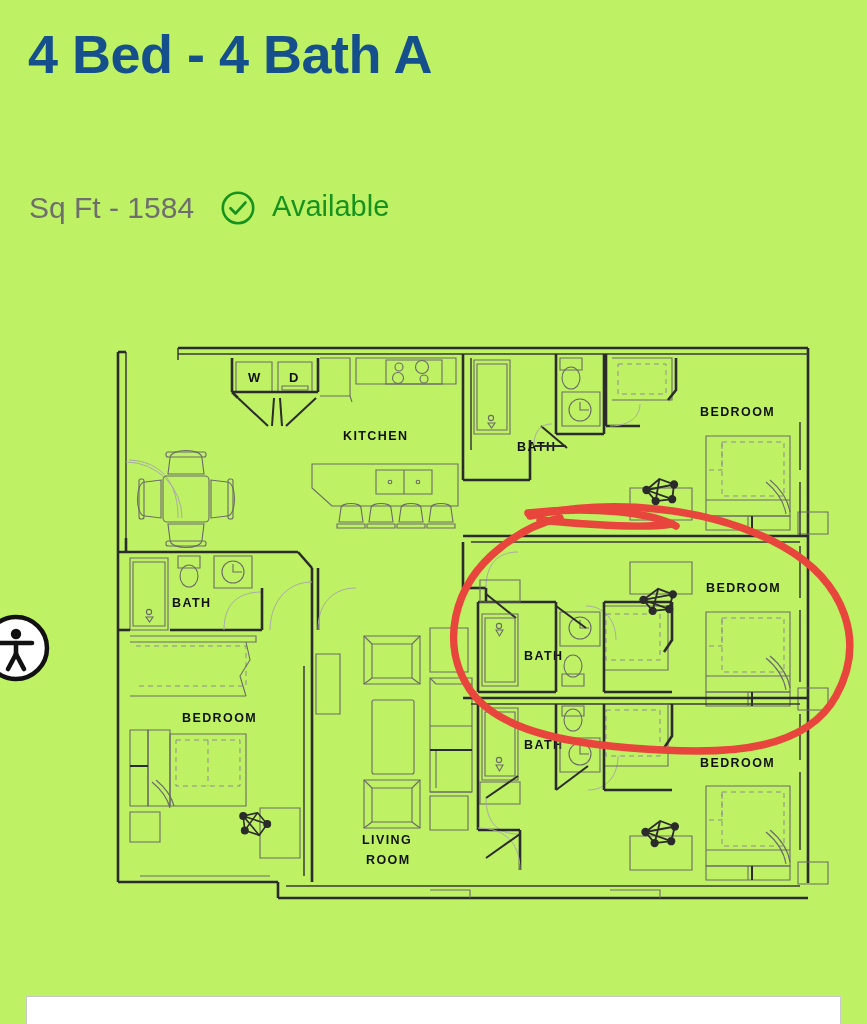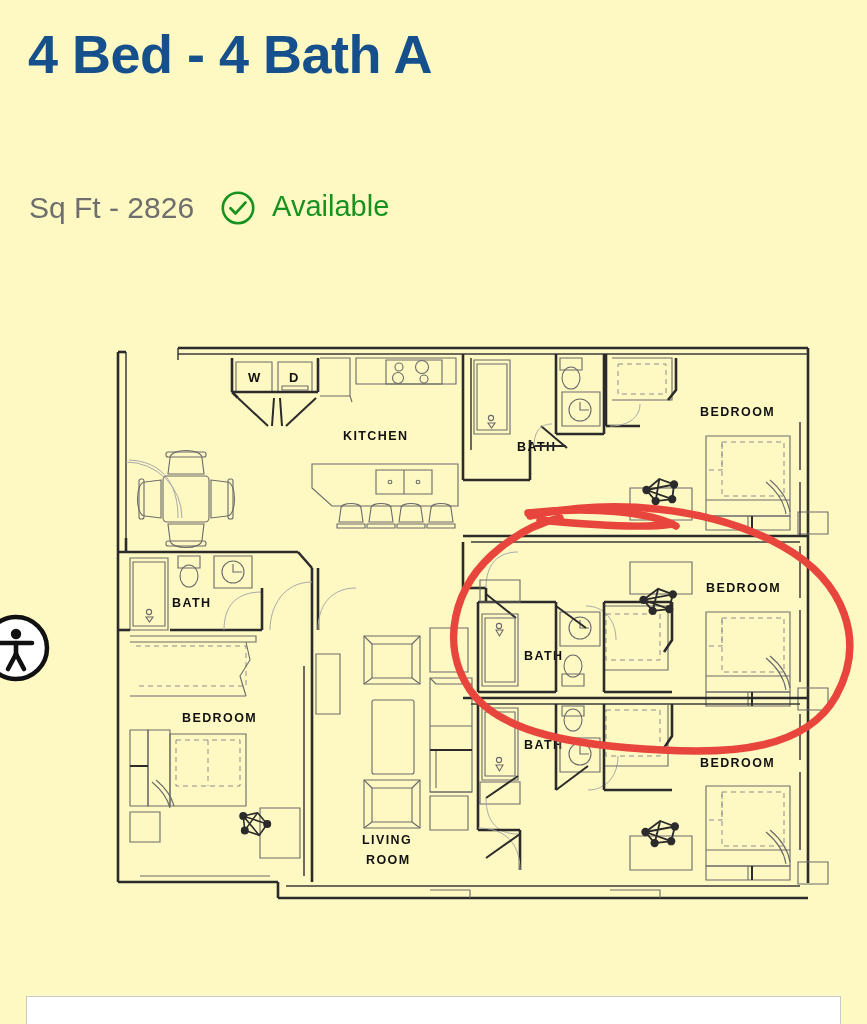--- a/index.html
+++ b/index.html
@@ -6,21 +6,21 @@
   * { box-sizing: border-box; }
   html, body {
     margin: 0; padding: 0;
     background: #ffffff;
     font-family: "Liberation Sans", sans-serif;
   }
   #page {
     position: relative;
     width: 867px;
     height: 1024px;
-    background: #fef9c3;
+    background: #bef264;
     overflow: hidden;
   }
 
   
   .plan-title {
     position: absolute;
     left: 28px;
     top: 26px;
     font-size: 54px;
     line-height: 1.05;
@@ -89,21 +89,21 @@
   }
 </style>
 </head>
 <body>
 
 <div id="page">
 
   <div class="plan-title">4 Bed - 4 Bath A</div>
 
   <div class="meta-row">
-    <span class="sqft-text">Sq Ft - 2826</span>
+    <span class="sqft-text">Sq Ft - 1584</span>
 
     <span class="avail-wrap">
       <span>
         <svg class="check-icon" width="36" height="36" viewBox="0 0 36 36">
           <circle cx="18" cy="18" r="15.2" fill="none" stroke="#17921f" stroke-width="2.6"></circle>
           <path d="M10.5 18.3 L15.6 23.4 L25.4 12.6" fill="none" stroke="#17921f" stroke-width="2.8" stroke-linecap="round" stroke-linejoin="round"></path>
         </svg>
       </span>
       <span class="avail-text">Available</span>
     </span>

